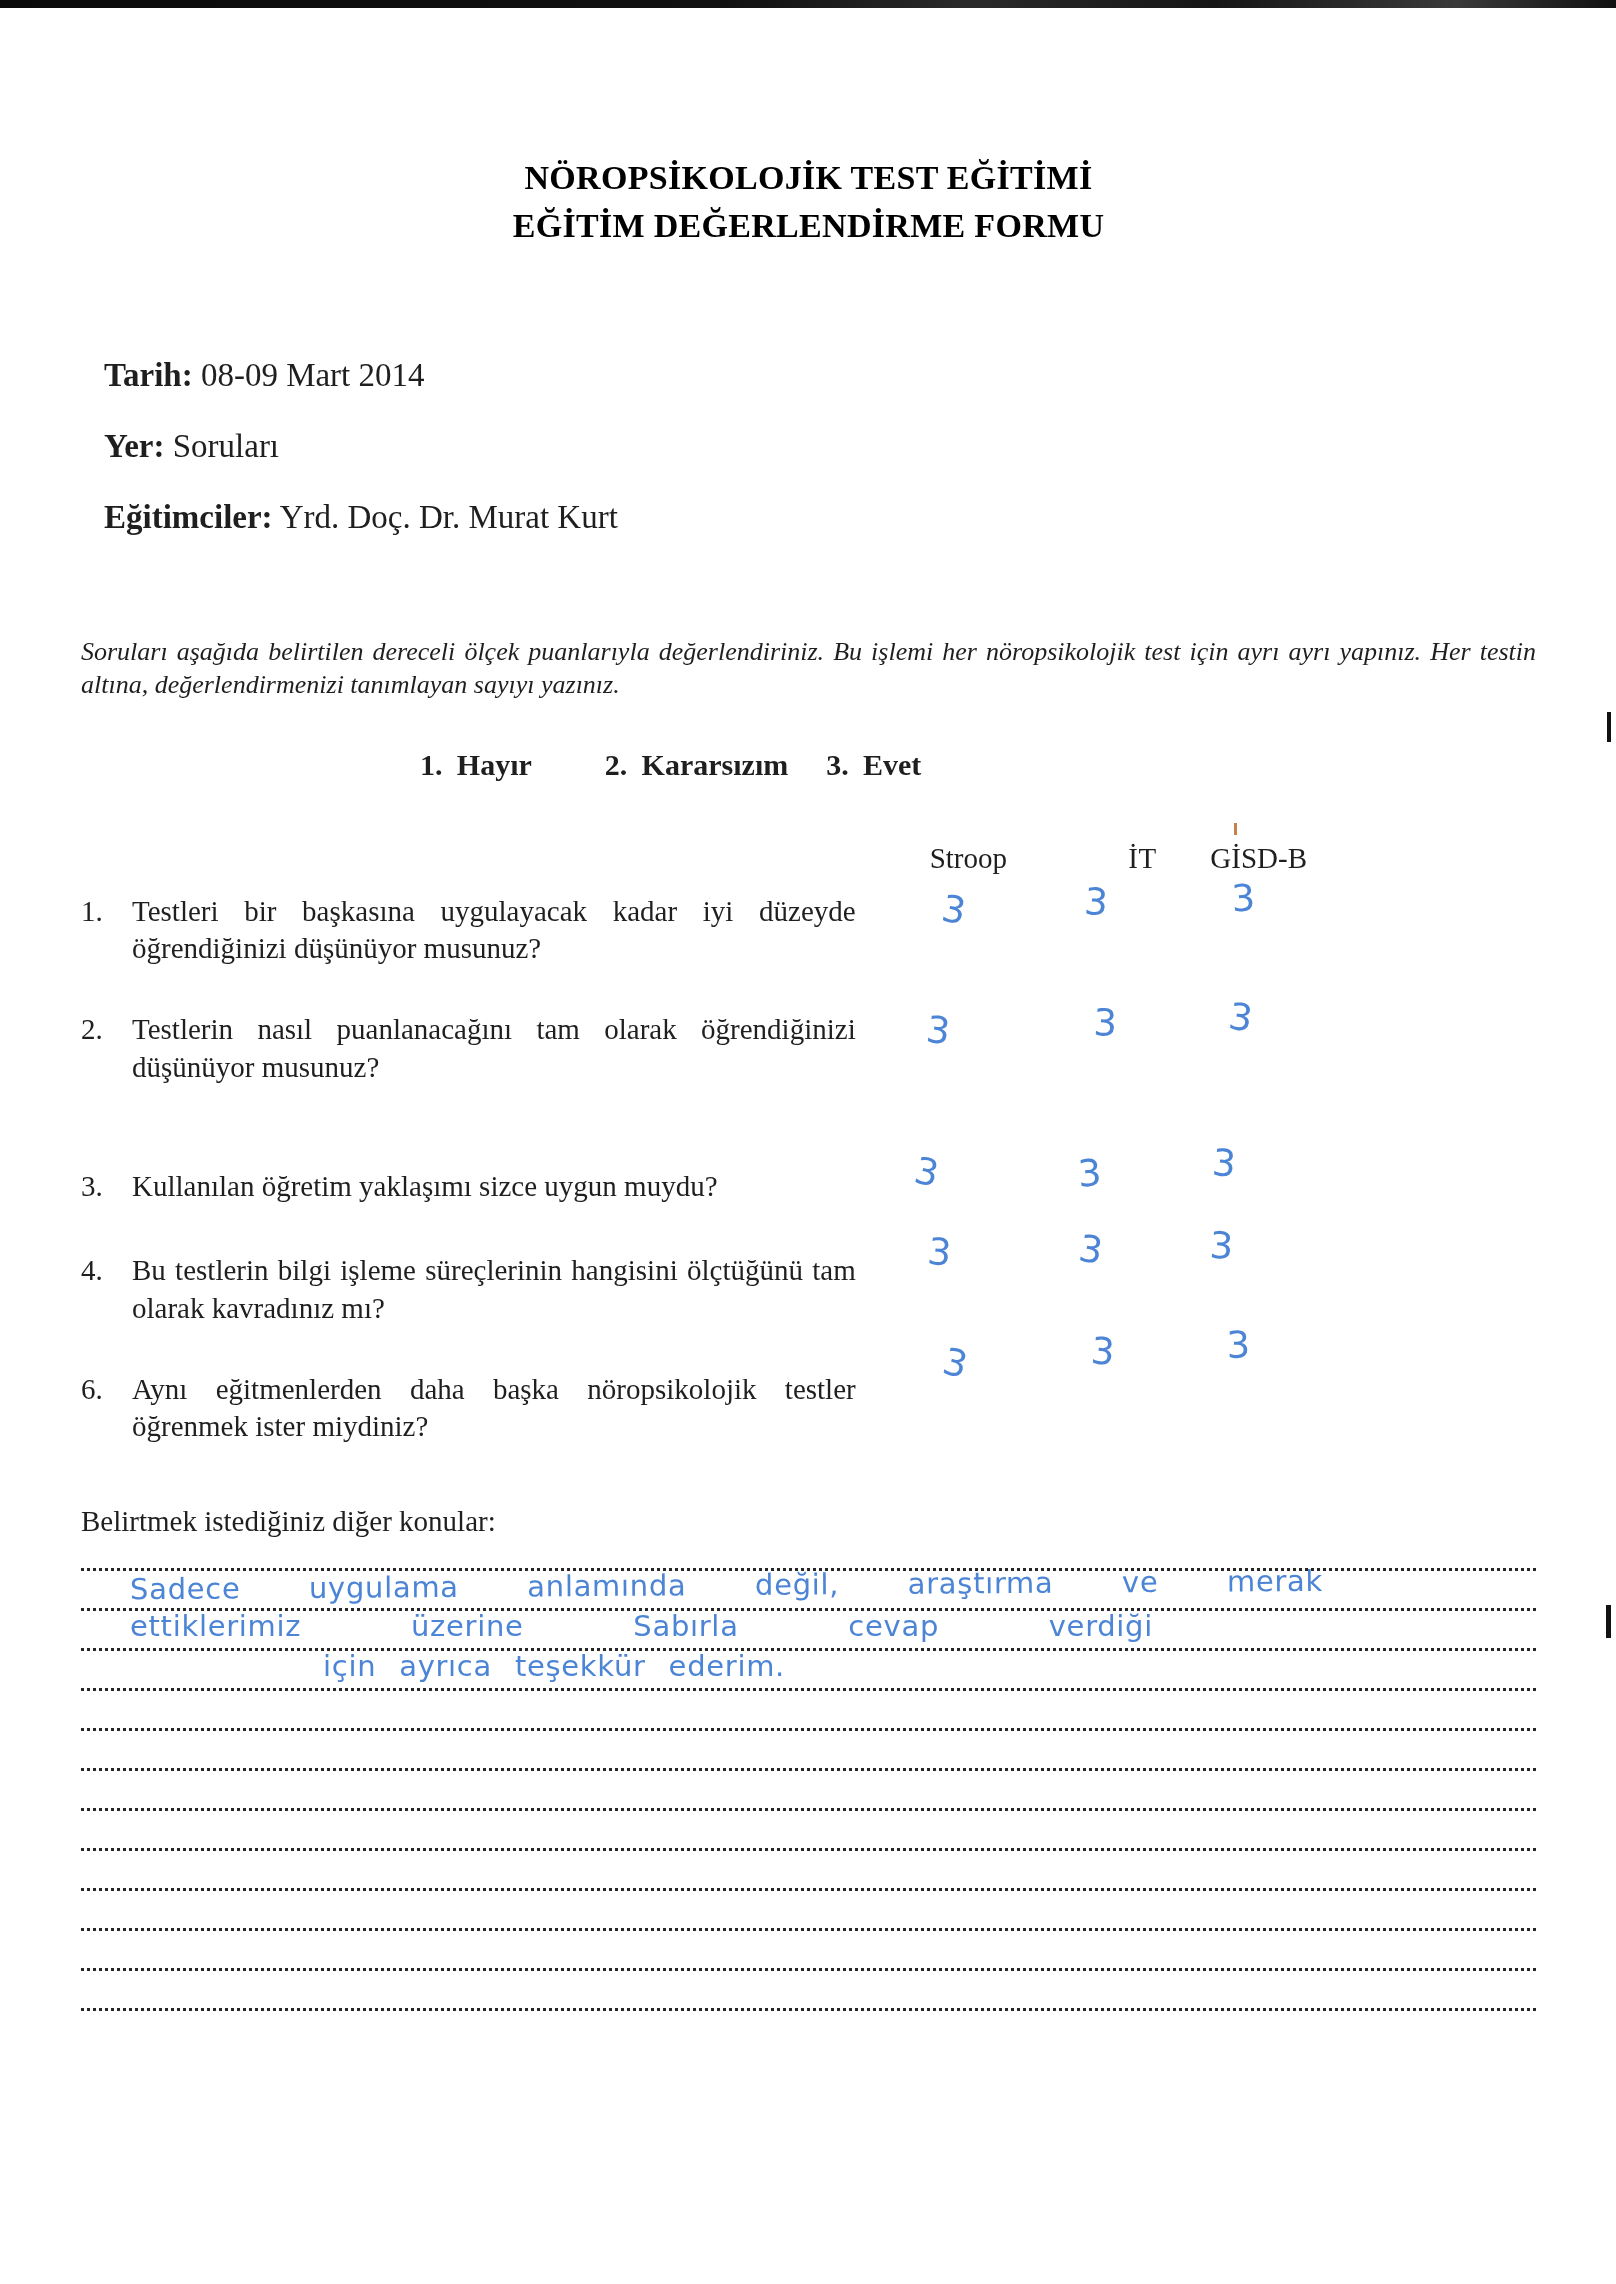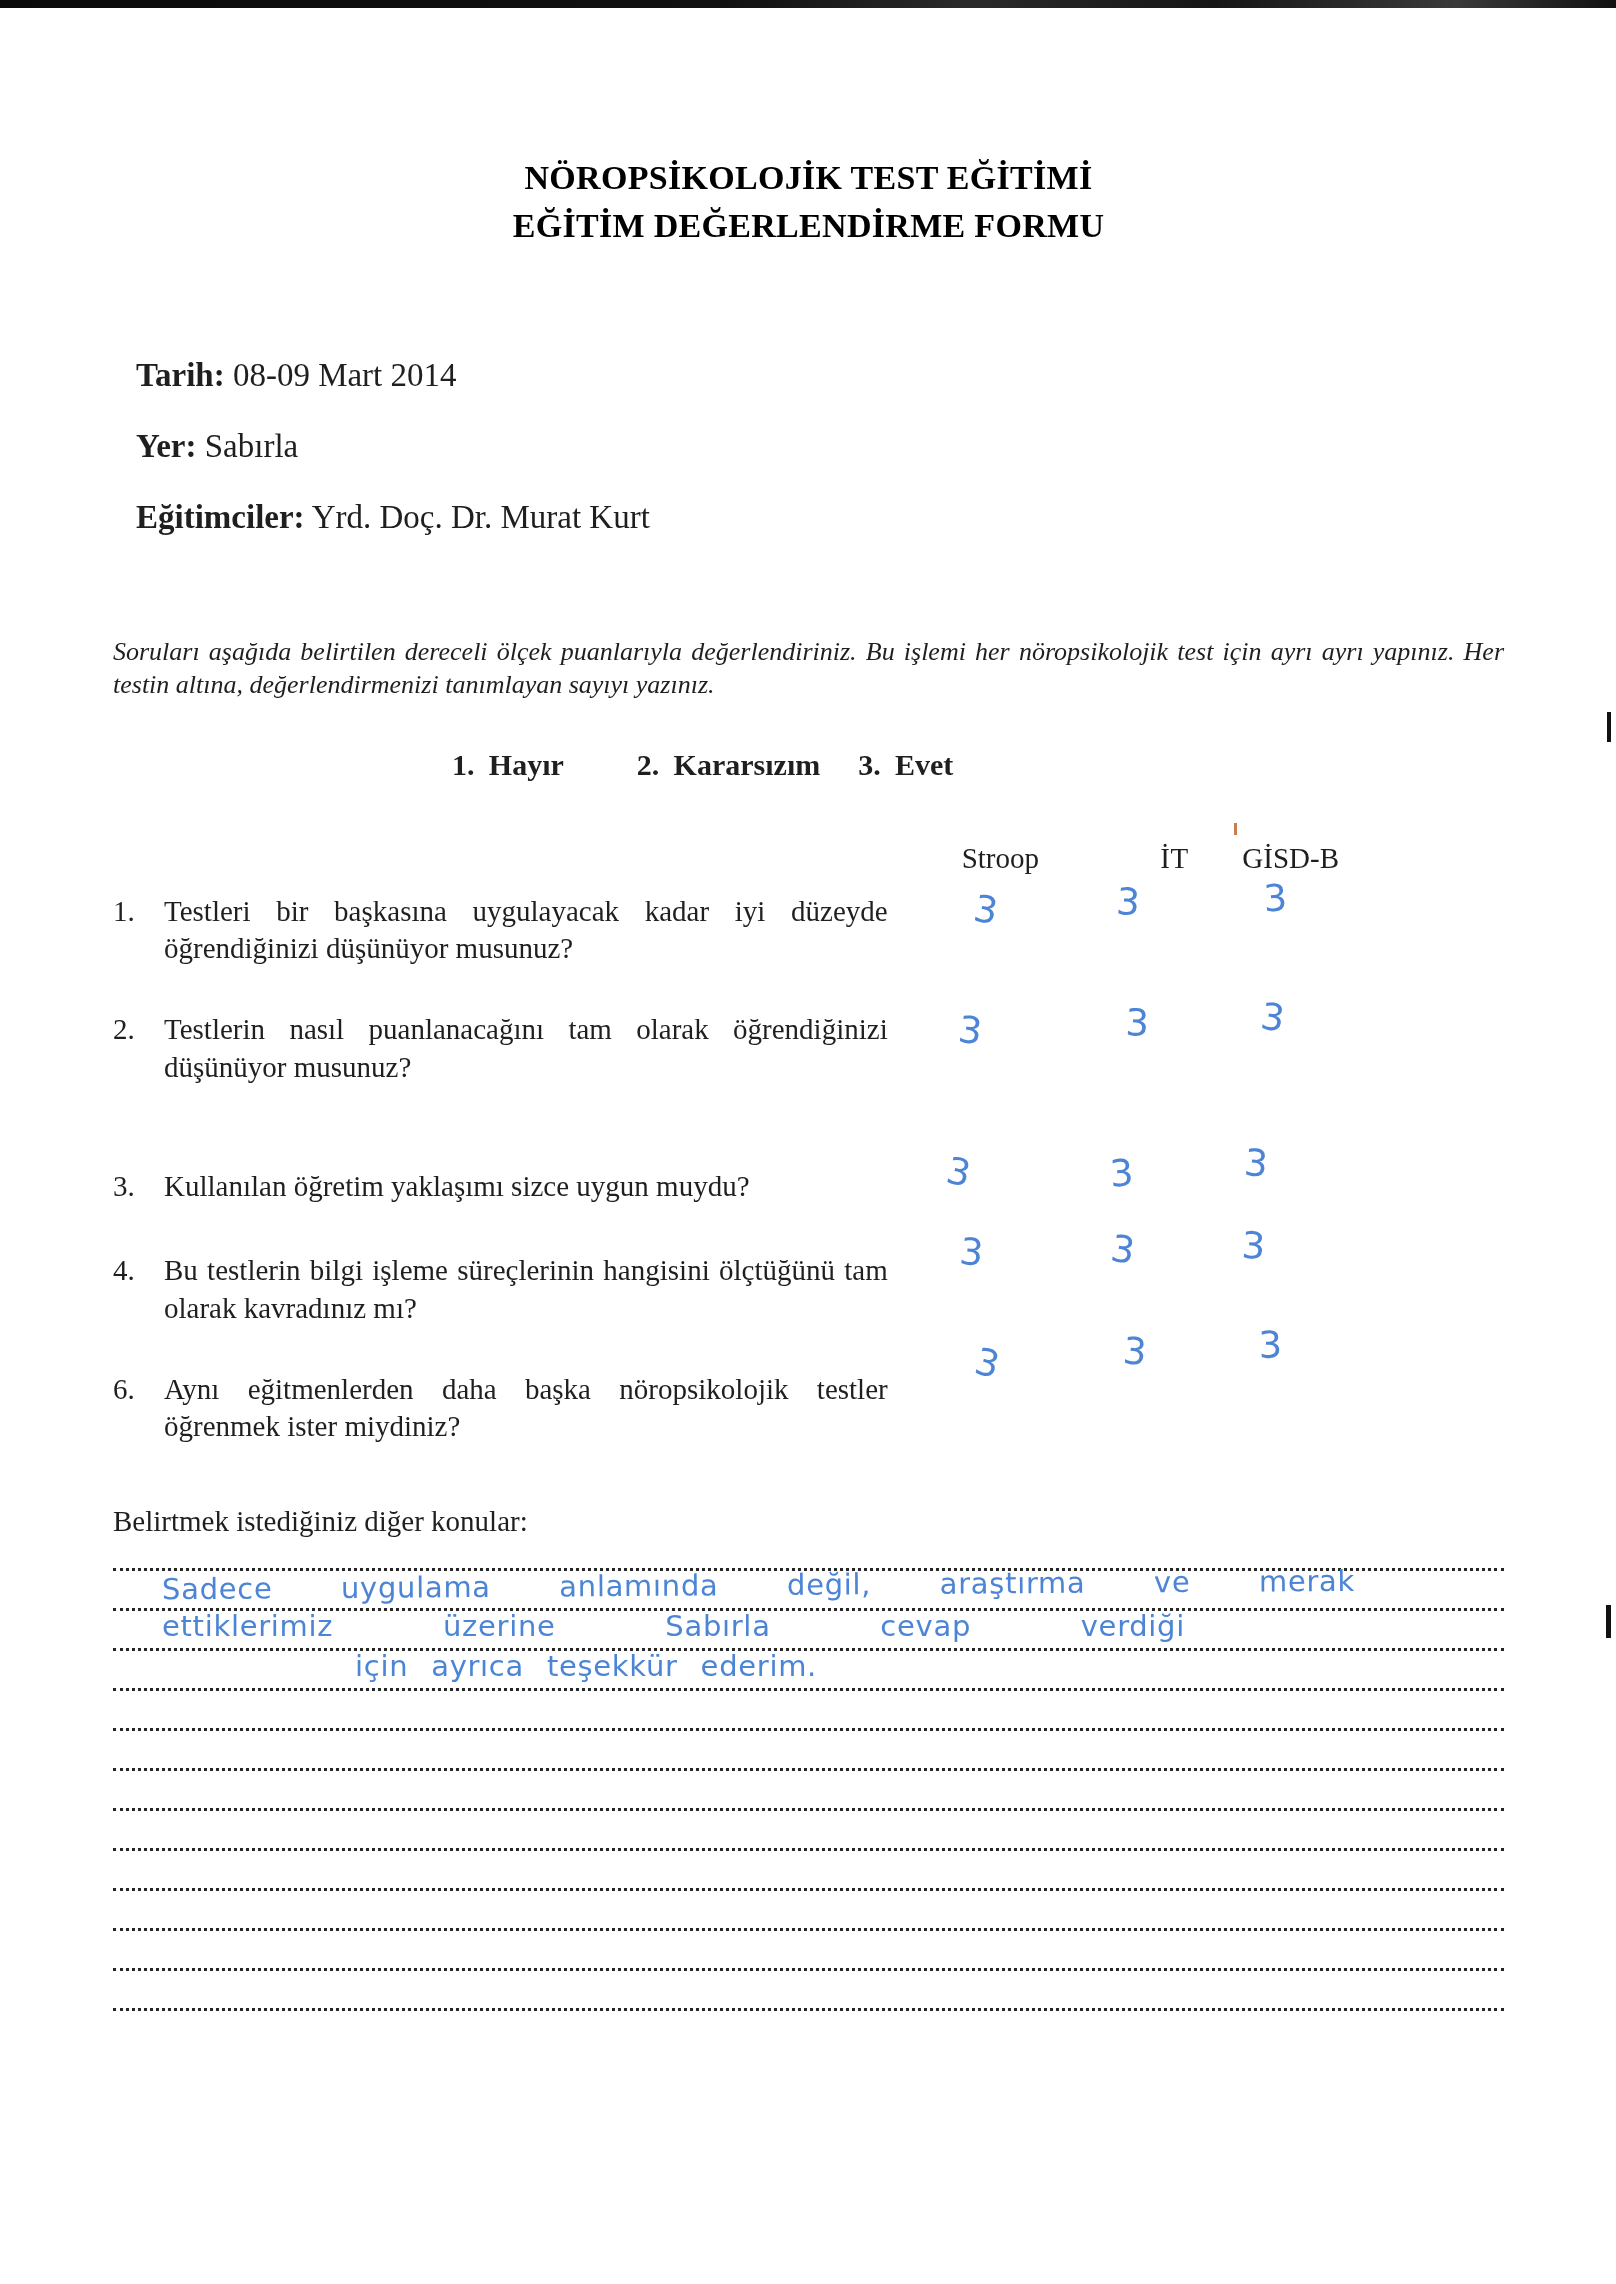--- a/index.html
+++ b/index.html
@@ -12,21 +12,21 @@
     background: #ffffff;
     font-family: "Liberation Serif", serif;
     color: #1f1f1f;
     overflow: hidden;
   }
   .top-edge {
     position: absolute; top: 0; left: 0;
     width: 100%; height: 7.8px;
     background: linear-gradient(90deg, #0a0a0a 0%, #111 45%, #2a2a2a 60%, #161616 75%, #3a3a3a 90%, #111 100%);
   }
-  .content { padding: 0 113px; margin-top: 19px; }
+  .content { padding: 0 81px; margin-top: 19px; }
 
   
   .title {
     margin-top: 154px;
     text-align: center;
     font-weight: bold;
     font-size: 34px;
     line-height: 1.42;
     color: #000;
     letter-spacing: 0.3px;
@@ -140,21 +140,21 @@
       <div>EĞİTİM DEĞERLENDİRME FORMU</div>
     </header>
 
     <section class="meta">
       <div class="meta-row">
         <span class="lbl">Tarih:</span>
         <span class="val">08-09 Mart 2014</span>
       </div>
       <div class="meta-row">
         <span class="lbl">Yer:</span>
-        <span class="val">Sabırla</span>
+        <span class="val">Soruları</span>
       </div>
       <div class="meta-row">
         <span class="lbl">Eğitimciler:</span>
         <span class="val">Yrd. Doç. Dr. Murat Kurt</span>
       </div>
     </section>
 
     <p class="instructions">Soruları aşağıda belirtilen dereceli ölçek puanlarıyla değerlendiriniz. Bu işlemi her nöropsikolojik test için ayrı ayrı yapınız. Her testin altına, değerlendirmenizi tanımlayan sayıyı yazınız.</p>
 
     <div class="scale">

